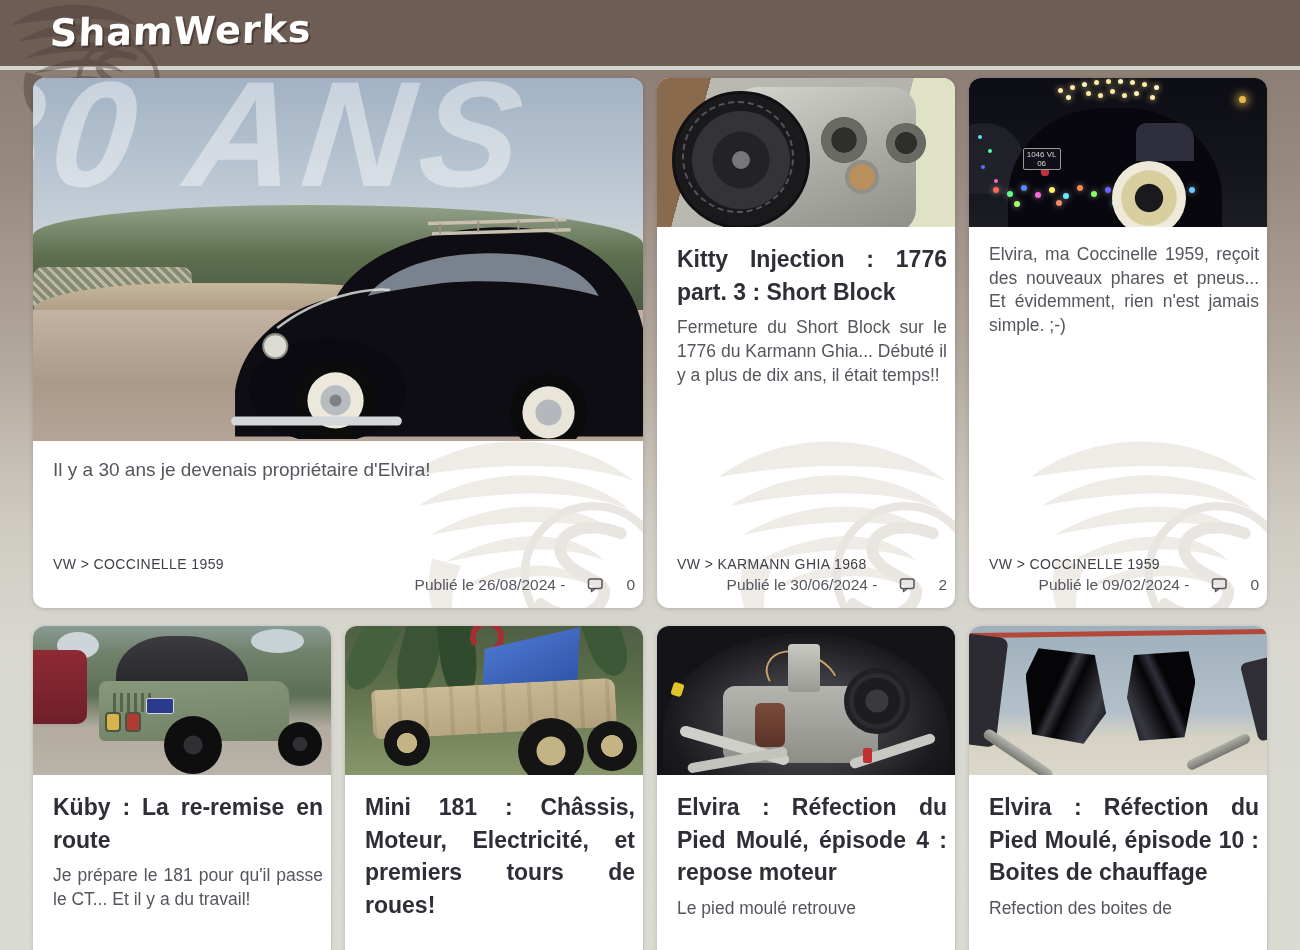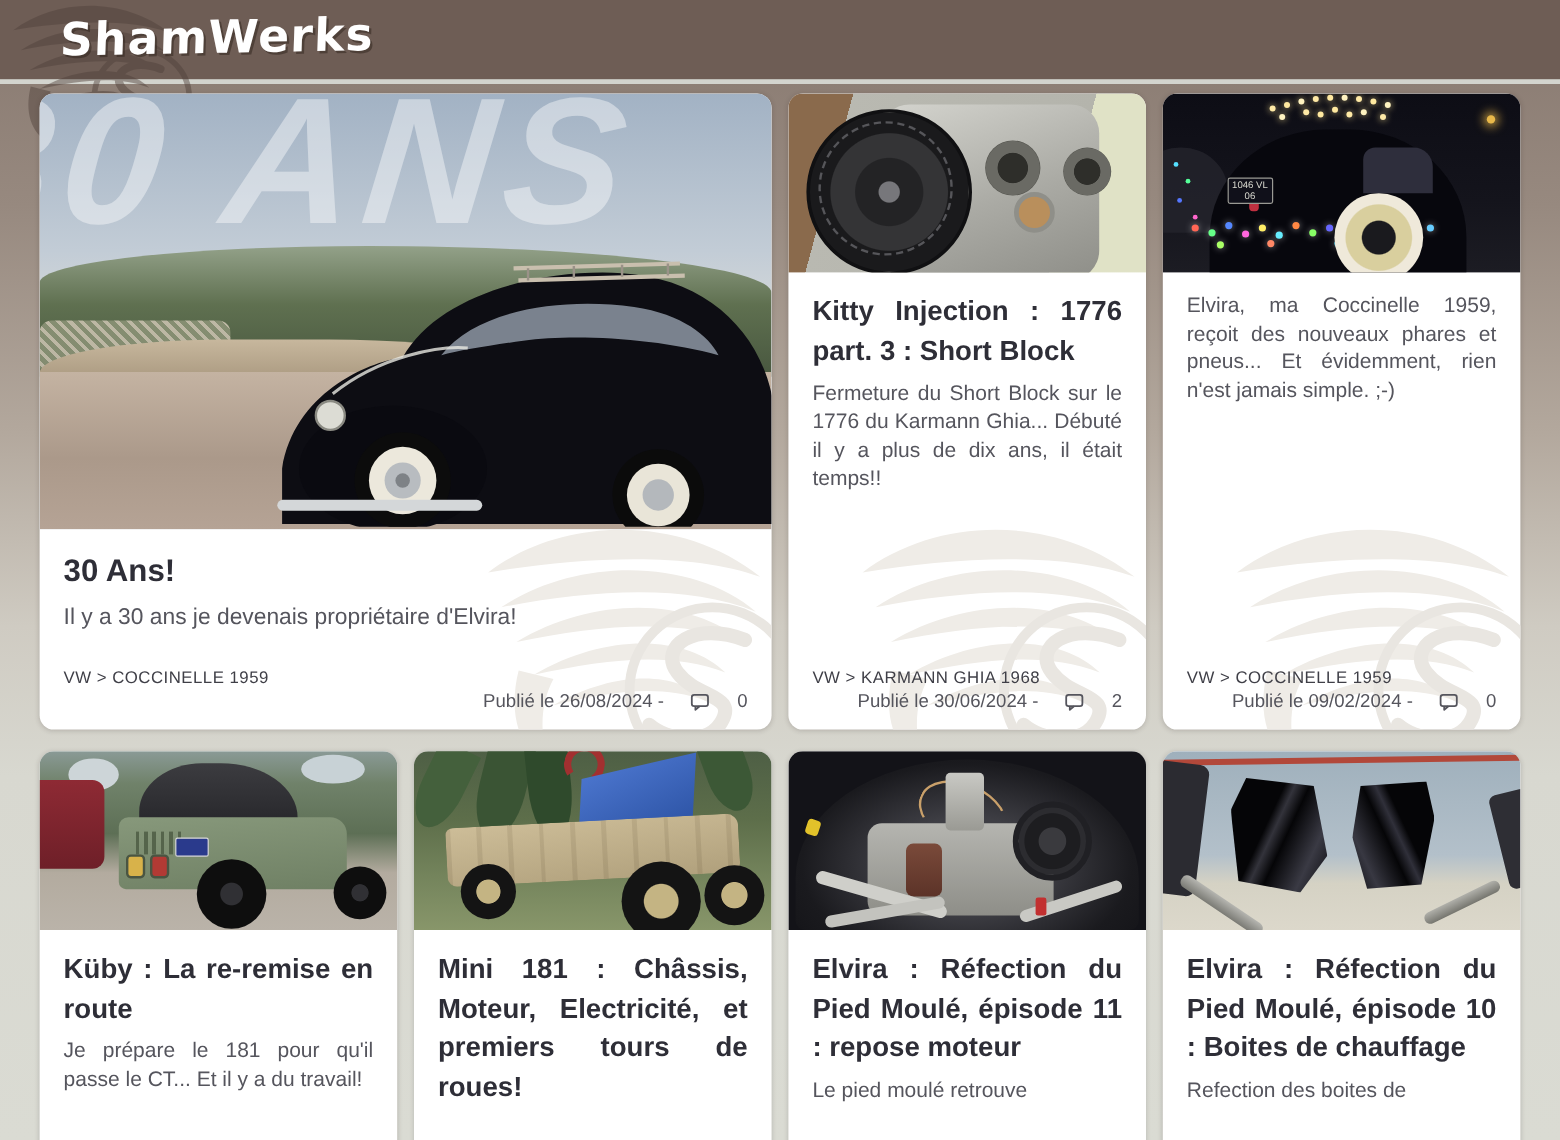--- a/index.html
+++ b/index.html
@@ -22,21 +22,21 @@
         background:linear-gradient(90deg,#3d4d9f 0 33.3%,#f2f2f2 33.3% 66.6%,#e84a55 66.6% 100%);}
   
   .grid{display:grid;grid-template-columns:repeat(4,1fr);gap:18px 14px;margin:8px 33px 0 33px;}
   .card{background:#ffffff;border-radius:12px;overflow:hidden;position:relative;height:530px;
         box-shadow:0 1px 4px rgba(40,30,25,.18);display:flex;flex-direction:column;cursor:pointer;}
   .card.feature{grid-column:span 2;}
   .wm{position:absolute;right:-34px;bottom:-48px;width:272px;height:240px;z-index:0;pointer-events:none;}
   .img{position:relative;overflow:hidden;flex:none;z-index:1;}
   .img-lg{height:363px;}
   .img-sm{height:149px;}
-  .body{padding:16px 20px 14px 20px;display:flex;flex-direction:column;flex:1;z-index:1;}
+  .body{padding:16px 8px 14px 20px;display:flex;flex-direction:column;flex:1;z-index:1;}
   .title{margin:0 0 8px 0;font-size:23px;line-height:1.42;font-weight:bold;color:#2e2e37;text-align:justify;}
   .feature .title{font-size:26px;}
   .excerpt{margin:0;font-size:17.5px;line-height:1.35;color:#55555d;text-align:justify;}
   .feature .excerpt{font-size:19px;}
   .sp{flex:1;}
   .cat{font-size:14px;font-weight:normal;letter-spacing:.4px;color:#3f3f47;margin-bottom:4px;}
   .date{display:flex;justify-content:flex-end;align-items:center;gap:22px;font-size:15.5px;color:#55555d;}
   .bubble{width:17px;height:16px;}
   .abs{position:absolute;}
   
@@ -208,21 +208,20 @@
             <circle cx="118" cy="222" r="6" fill="#7e8286"></circle>
           <circle cx="330" cy="234" r="38" fill="#0b0b0b"></circle>
             <circle cx="330" cy="234" r="26" fill="#e9e5d8"></circle>
           <circle cx="330" cy="234" r="13" fill="#b4b8bc"></circle>
           <circle cx="58" cy="168" r="12" fill="#dcdcd4" stroke="#8a8a82" stroke-width="2"></circle>
           <rect x="14" y="238" width="170" height="9" rx="4.5" fill="#d4d7d9"></rect>
         </svg>
         <div class="abs i1-overlay">30 ANS</div>
       </div>
       <div class="body">
-        <h2 class="title">30 Ans!</h2>
         <p class="excerpt">Il y a 30 ans je devenais propriétaire d'Elvira!</p>
         <div class="sp"></div>
         <div class="cat">VW &gt; COCCINELLE 1959</div>
         <div class="date">
           <span>Publié le 26/08/2024 -</span>
           <svg class="bubble" viewBox="0 0 17 16" fill="none" stroke="#55555d" stroke-width="1.5" stroke-linejoin="round">
             <rect x="1.5" y="2" width="13.5" height="9.5" rx="2"></rect>
               <path d="M4.5 11.5 L4.5 14.5 L8 11.5"></path>
           </svg>
           <span>0</span>
@@ -370,21 +369,21 @@
         <div class="abs i6-fan"></div>
         <div class="abs i6-carb"></div>
         <div class="abs i6-dist"></div>
         <div class="abs i6-pipe1"></div>
         <div class="abs i6-pipe2"></div>
         <div class="abs i6-pipe3"></div>
         <div class="abs i6-yellow"></div>
         <div class="abs i6-red"></div>
       </div>
       <div class="body">
-        <h2 class="title">Elvira : Réfection du Pied Moulé, épisode 11 : repose moteur</h2>
+        <h2 class="title">Elvira : Réfection du Pied Moulé, épisode 4 : repose moteur</h2>
         <p class="excerpt">Le pied moulé retrouve</p>
         <div class="sp"></div>
       </div>
 
     </article>
 
     <article class="card">
       <div class="img img-sm img7">
         <div class="abs i7-redline"></div>
         <div class="abs i7-dark1"></div>

